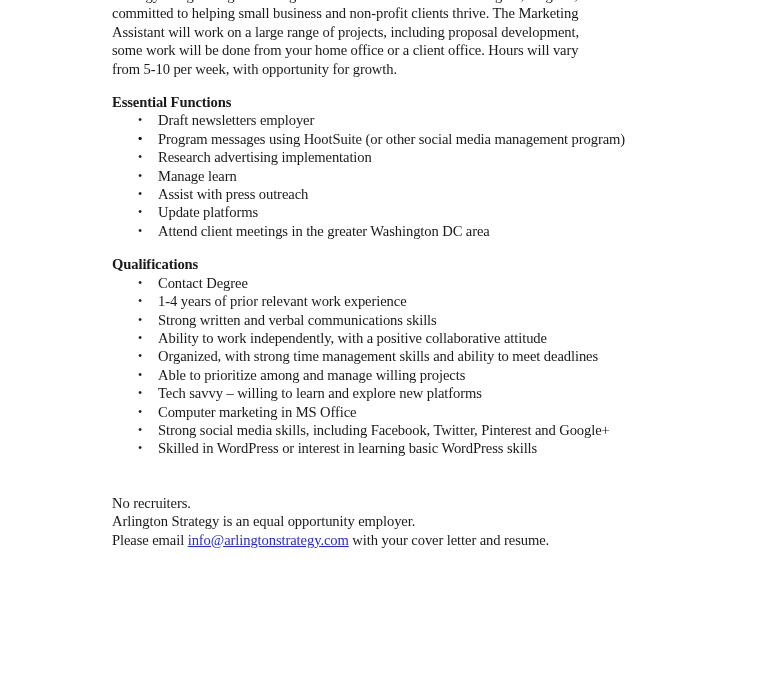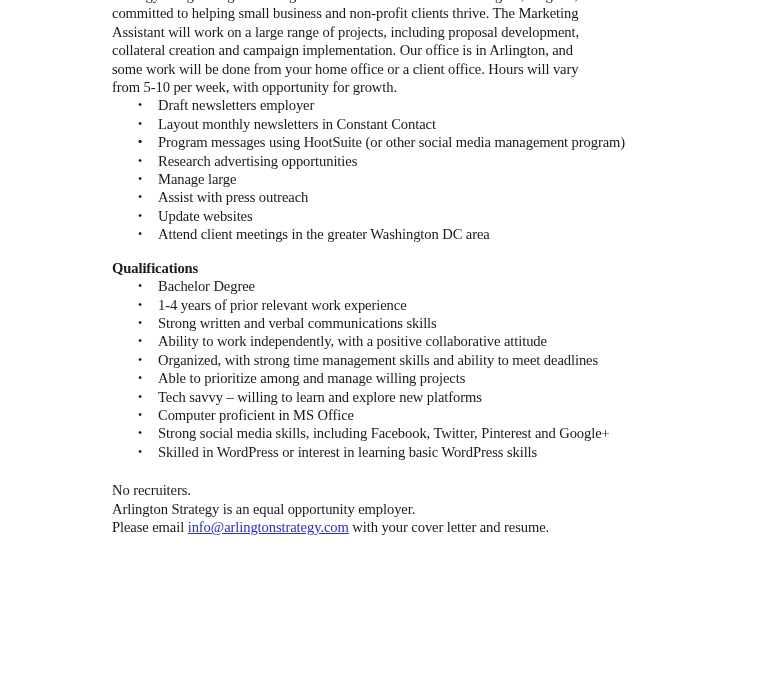--- a/index.html
+++ b/index.html
@@ -54,64 +54,64 @@
     position: relative;
     padding-left: 46px;
   }
   ul.bullets li .bullet {
     position: absolute;
     left: 26px;
     top: 0;
     font-size: 12px;
   }
   .footer {
-    margin-top: 20px;
+    margin-top: 36px;
   }
   .email-link {
     color: #2a2acc;
     text-decoration: underline;
   }
 </style>
 </head>
 <body>
 
 <div class="page">
   <div class="content">
 
     <div>
       <span class="para-line cut-line">Strategy is a growing marketing and communications firm in Arlington, Virginia,</span>
       <span class="para-line">committed to helping small business and non-profit clients thrive.  The Marketing</span>
       <span class="para-line">Assistant will work on a large range of projects, including proposal development,</span>
-      <span class="para-line">collateral creation and campaign implementation.  Our office is in Arlington, and</span>
       <span class="para-line">some work will be done from your home office or a client office.  Hours will vary</span>
       <span class="para-line">from 5-10 per week, with opportunity for growth.</span>
     </div>
 
+    <div class="section-heading">Essential Functions</div>
     <ul class="bullets">
       <li><span class="bullet">•</span><span>Draft newsletters employer</span></li>
-      <li><span class="bullet">•</span><span>Layout monthly newsletters in Constant Contact</span></li>
+      <li><span class="bullet">•</span></li>
       <li><span class="bullet">•</span></li>
       <li style="width:490px;"><span class="bullet">•</span><span>Program messages using HootSuite (or other social media management program)</span></li>
-      <li><span class="bullet">•</span><span>Research advertising opportunities</span></li>
-      <li><span class="bullet">•</span><span>Manage large</span></li>
+      <li><span class="bullet">•</span><span>Research advertising implementation</span></li>
+      <li><span class="bullet">•</span><span>Manage learn</span></li>
       <li><span class="bullet">•</span><span>Assist with press outreach</span></li>
-      <li><span class="bullet">•</span><span>Update websites</span></li>
+      <li><span class="bullet">•</span><span>Update platforms</span></li>
       <li><span class="bullet">•</span><span>Attend client meetings in the greater Washington DC area</span></li>
     </ul>
 
     <div class="section-heading">Qualifications</div>
     <ul class="bullets">
-      <li><span class="bullet">•</span><span>Bachelor Degree</span></li>
+      <li><span class="bullet">•</span><span>Contact Degree</span></li>
       <li><span class="bullet">•</span><span>1-4 years of prior relevant work experience</span></li>
       <li><span class="bullet">•</span><span>Strong written and verbal communications skills</span></li>
       <li><span class="bullet">•</span><span>Ability to work independently, with a positive collaborative attitude</span></li>
       <li style="white-space:nowrap;"><span class="bullet">•</span><span>Organized, with strong time management skills and ability to meet deadlines</span></li>
       <li><span class="bullet">•</span><span>Able to prioritize among and manage willing projects</span></li>
       <li><span class="bullet">•</span><span>Tech savvy – willing to learn and explore new platforms</span></li>
-      <li><span class="bullet">•</span><span>Computer proficient in MS Office</span></li>
+      <li><span class="bullet">•</span><span>Computer marketing in MS Office</span></li>
       <li style="white-space:nowrap;"><span class="bullet">•</span><span>Strong social media skills, including Facebook, Twitter, Pinterest and Google+</span></li>
       <li><span class="bullet">•</span><span>Skilled in WordPress or interest in learning basic WordPress skills</span></li>
     </ul>
 
     <div class="footer">
       <div>No recruiters.</div>
       <div>Arlington Strategy is an equal opportunity employer.</div>
       <div style="white-space:nowrap;">
         <span>Please email </span><a class="email-link">info@arlingtonstrategy.com</a><span> with your cover letter and resume.</span>
       </div>

